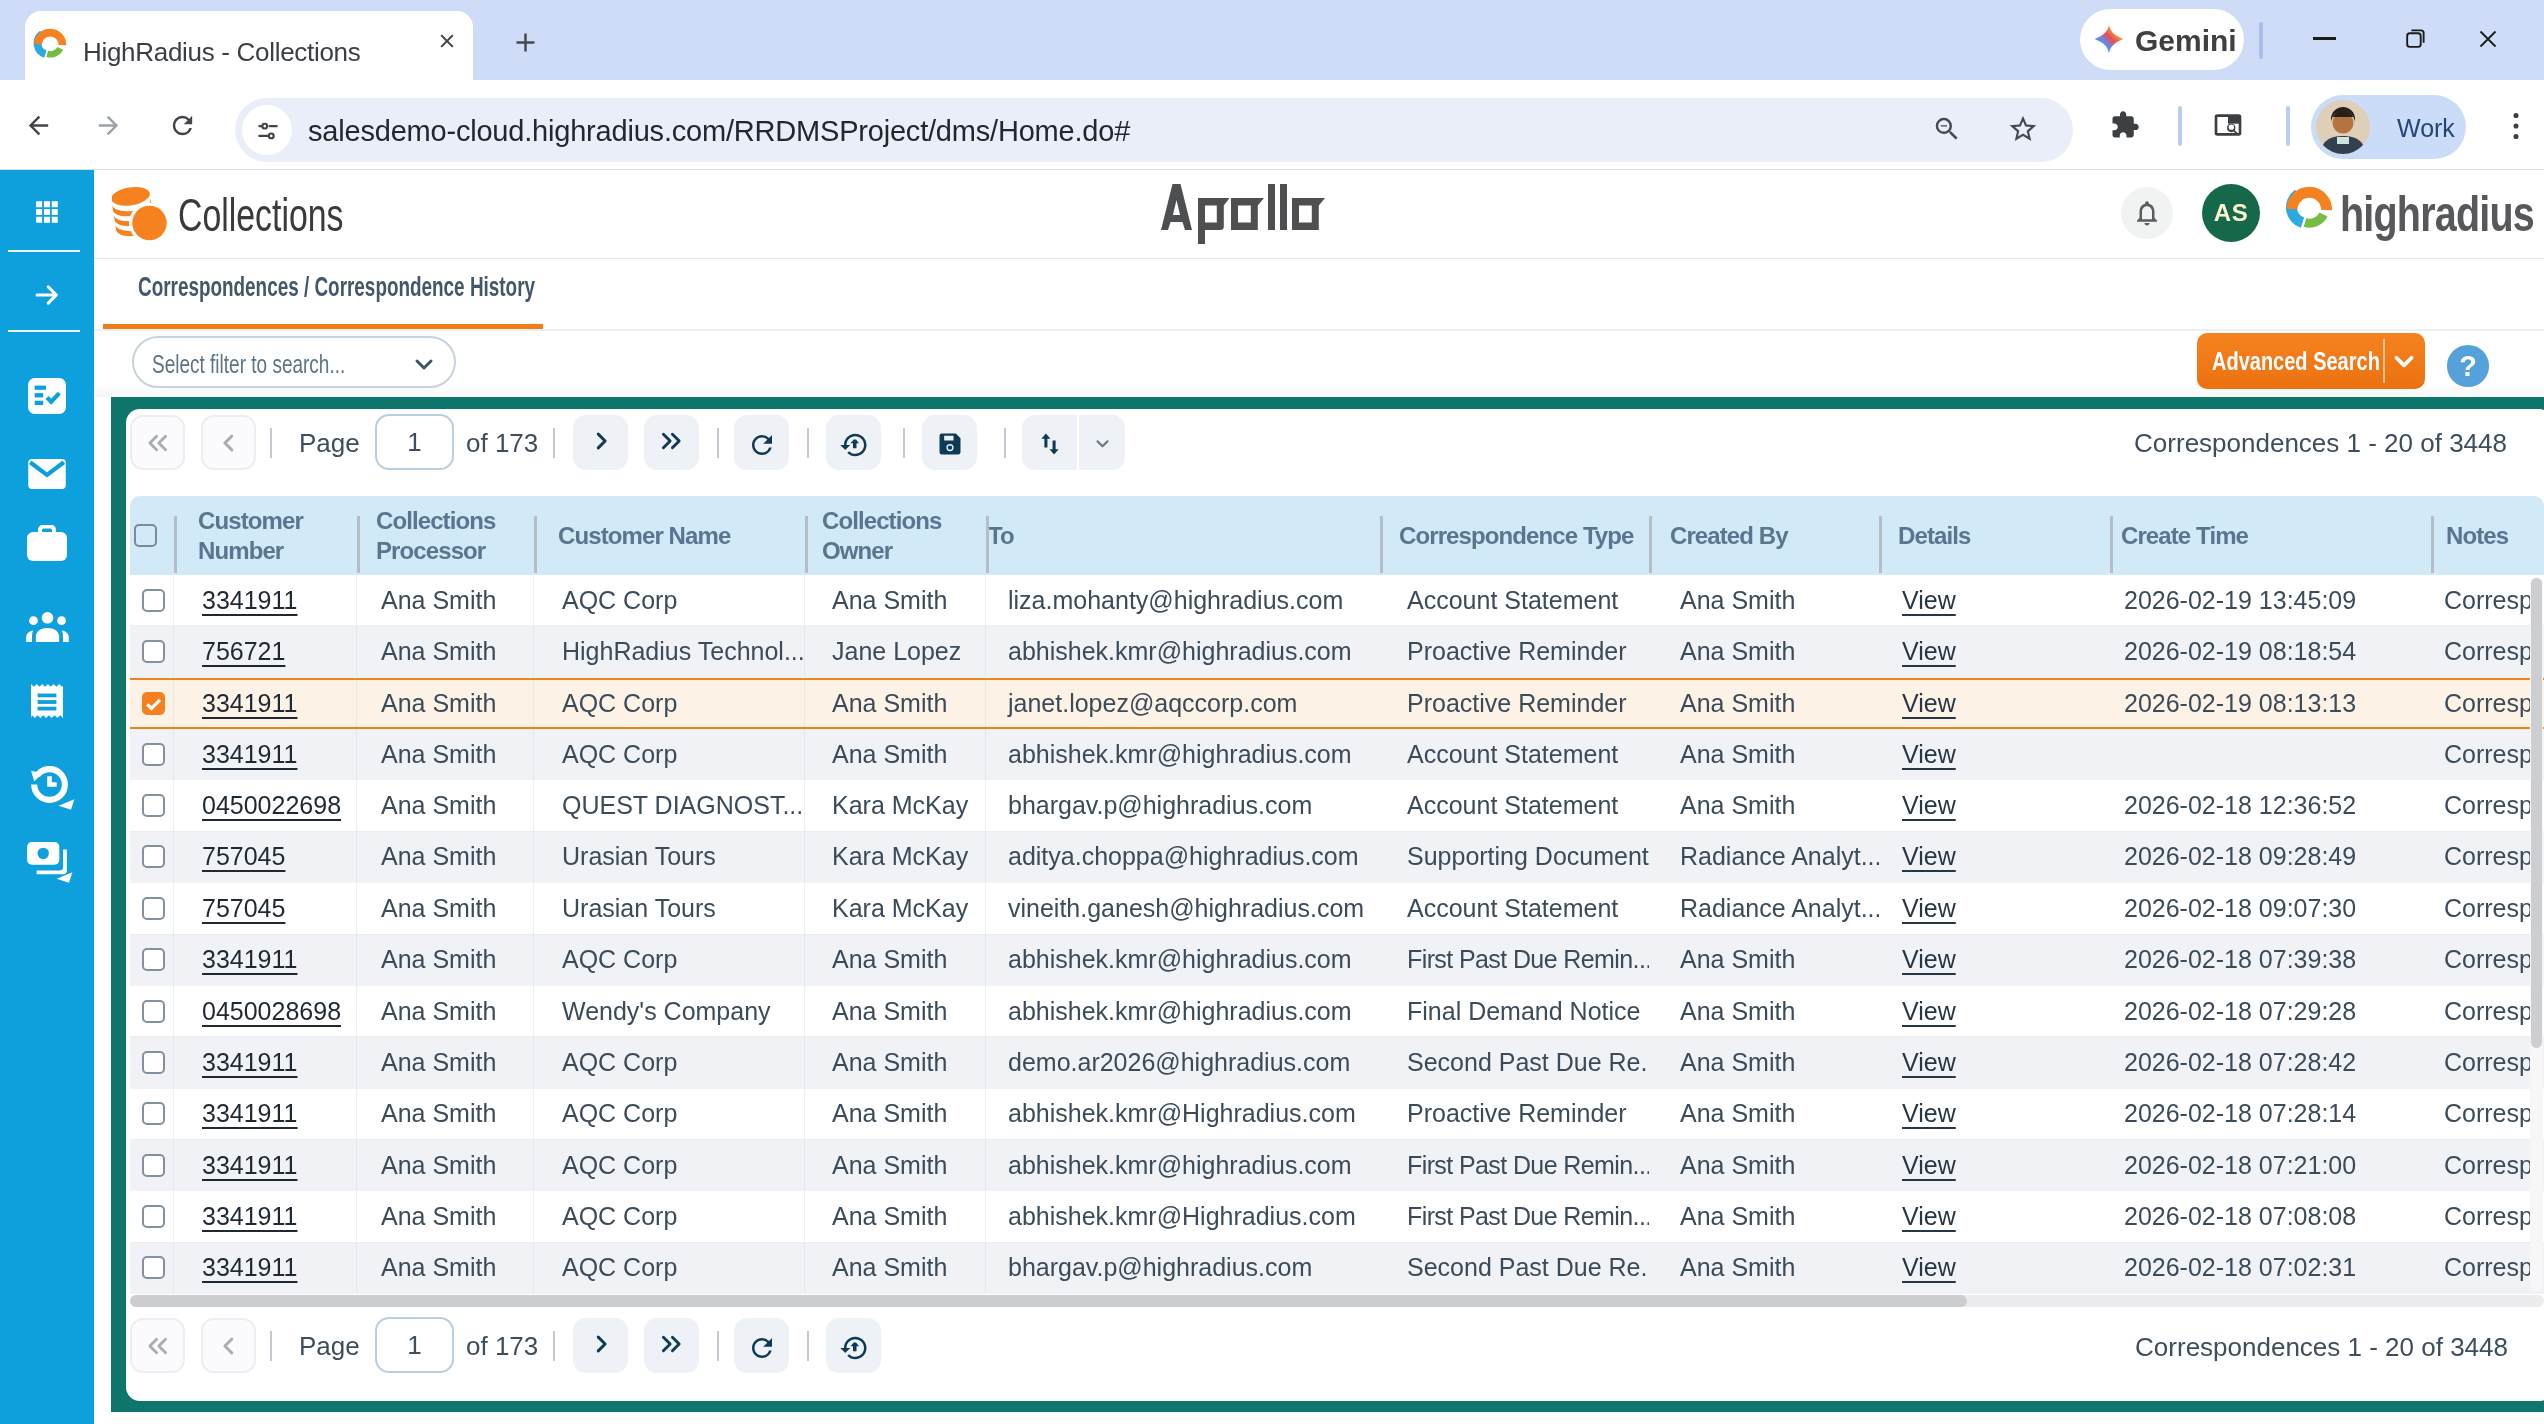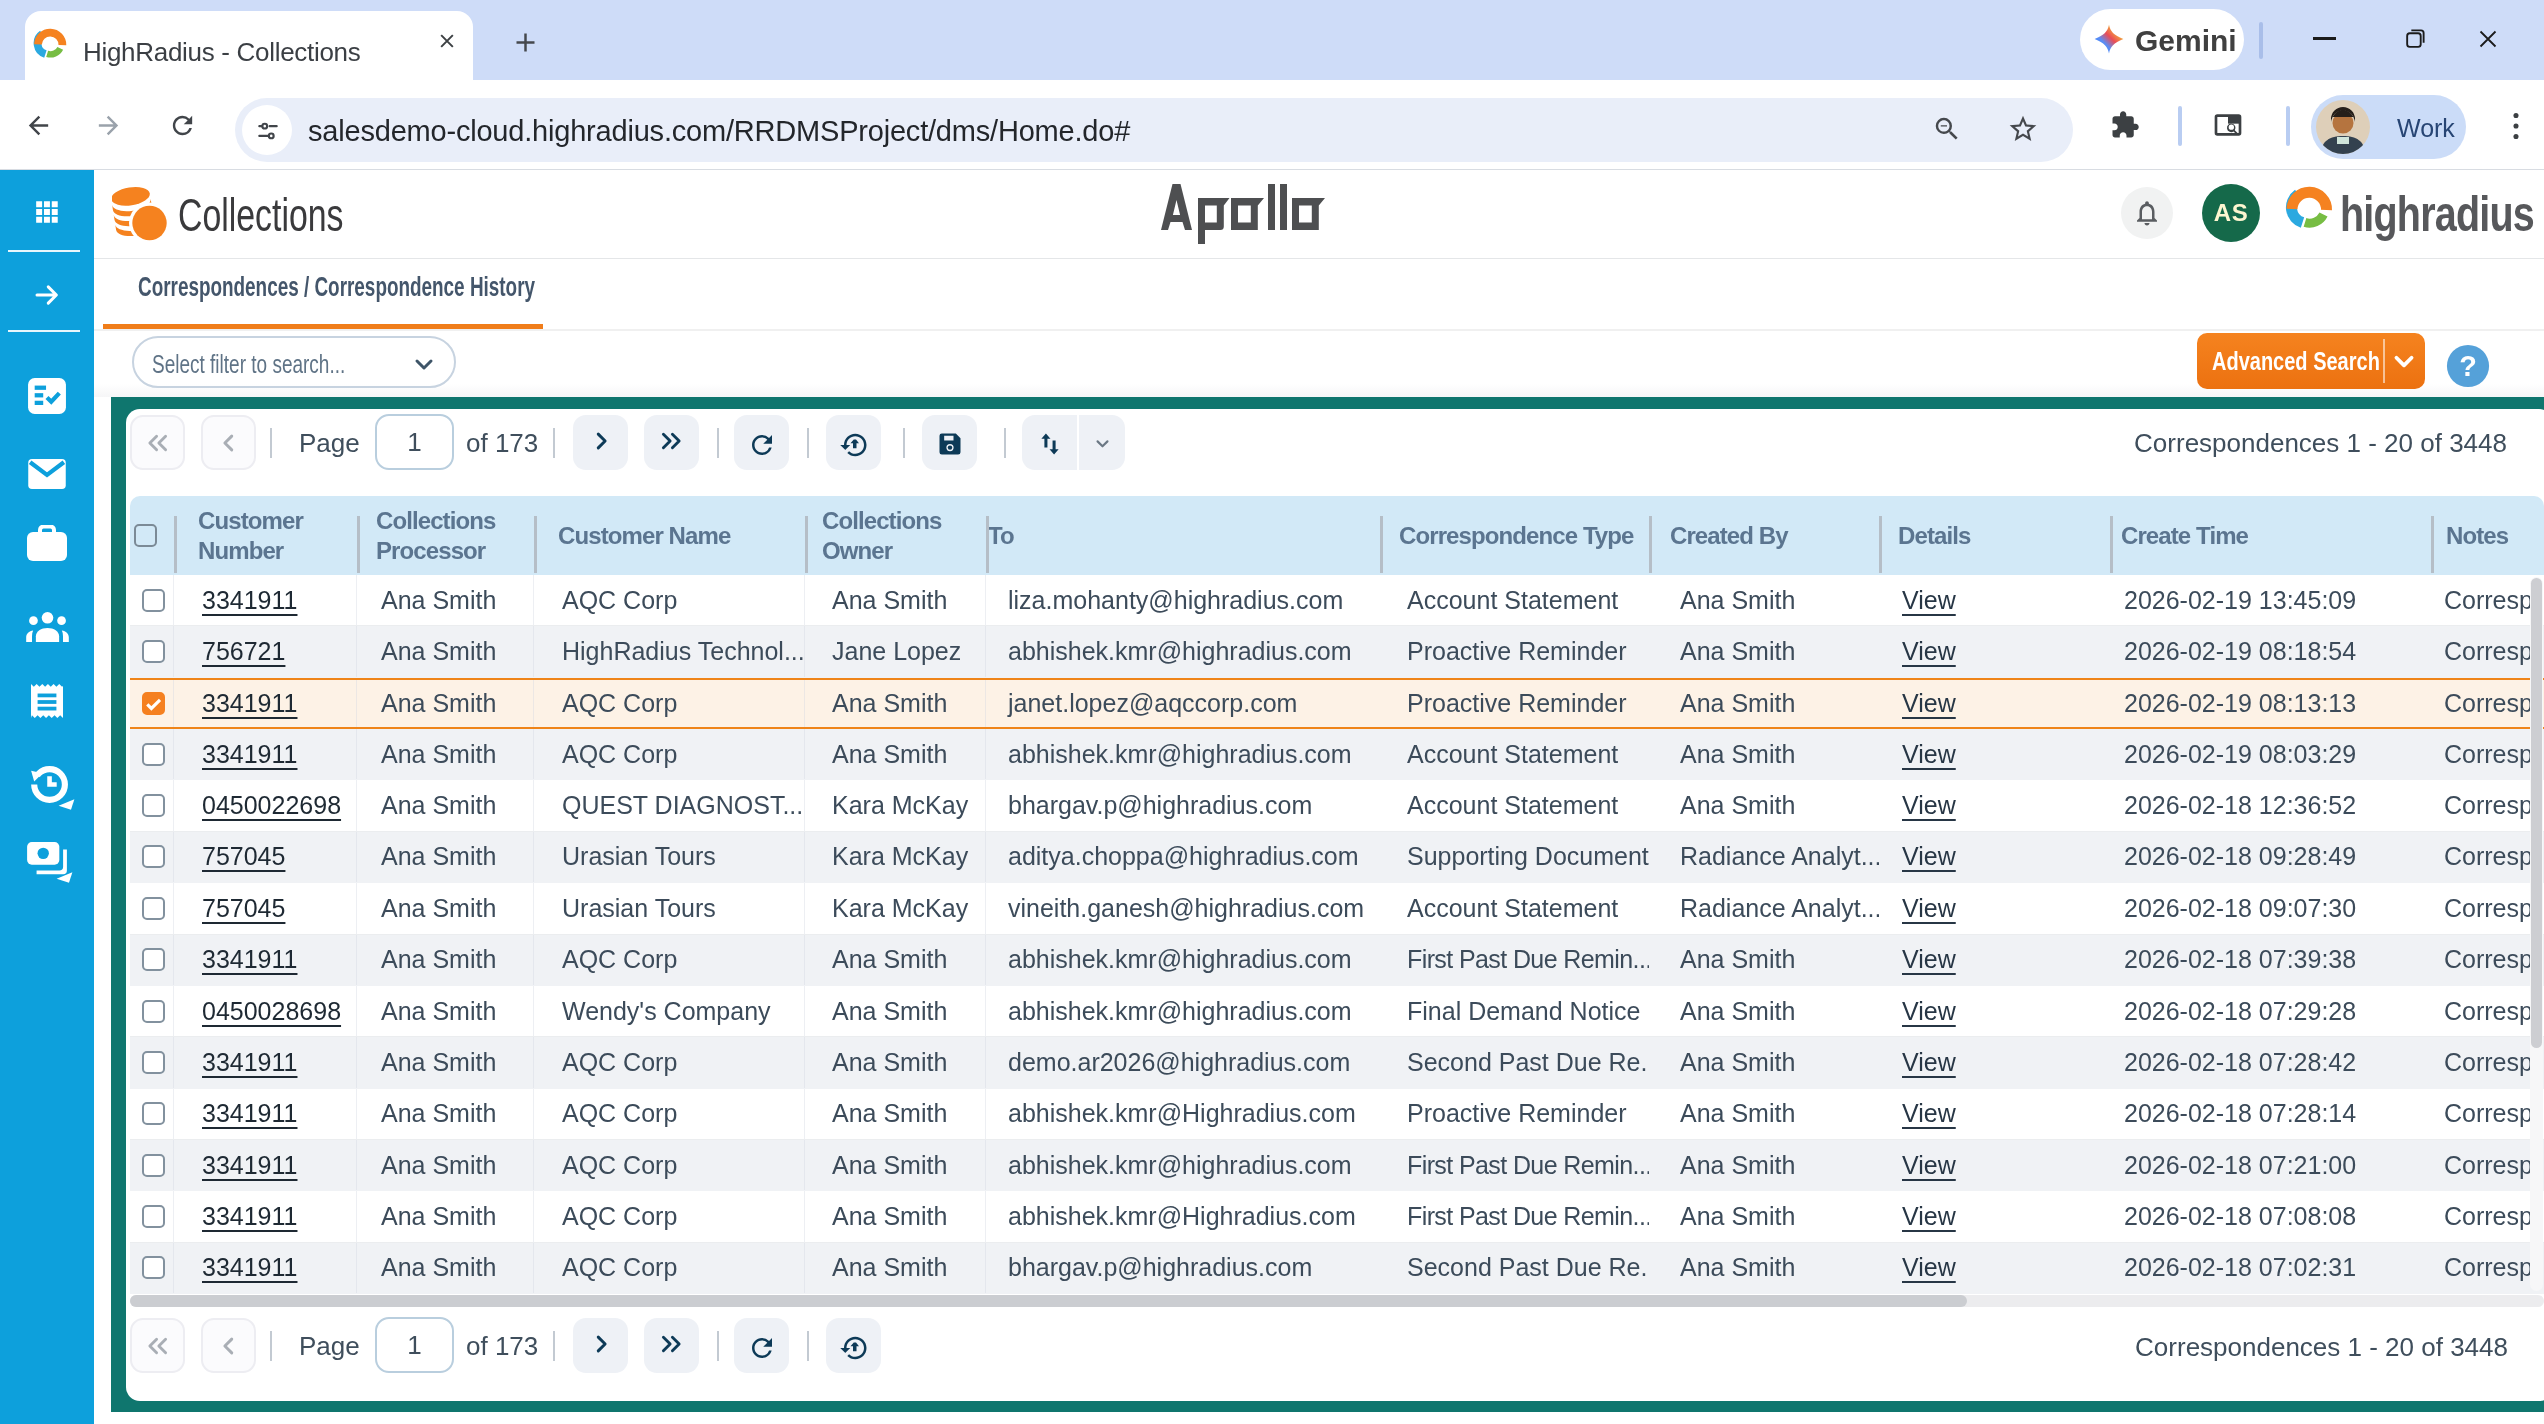--- a/index.html
+++ b/index.html
@@ -438,21 +438,20 @@
         </div>
         <div class="c " style="left:227px;width:177px;padding-left:24px;">Ana Smith</div>
         <div class="c " style="left:404px;width:271px;padding-left:28px;">AQC Corp</div>
         <div class="c " style="left:675px;width:181px;padding-left:27px;">Ana Smith</div>
         <div class="c " style="left:856px;width:394px;padding-left:22px;">abhishek.kmr@highradius.com</div>
         <div class="c " style="left:1250px;width:269px;padding-left:27px;">Account Statement</div>
         <div class="c " style="left:1519px;width:230px;padding-left:31px;">Ana Smith</div>
         <div class="c " style="left:1749px;width:231px;padding-left:23px;">
           <span class="lnk vw">View</span>
         </div>
-        <div class="c " style="left:1980px;width:321px;padding-left:14px;">2026-02-19 08:03:29</div>
         <div class="c " style="left:2301px;width:117px;padding-left:13px;">
           <span class="noteclip">Correspondence</span>
         </div>
       </div>
 <div class="row" style="top:371.44px;height:51.36px;">
         <div class="c cbc" style="left:4px;width:40px;">
           <span class="ck"></span>
         </div>
         <div class="c " style="left:44px;width:183px;padding-left:28px;">
           <span class="lnk">0450022698</span>

